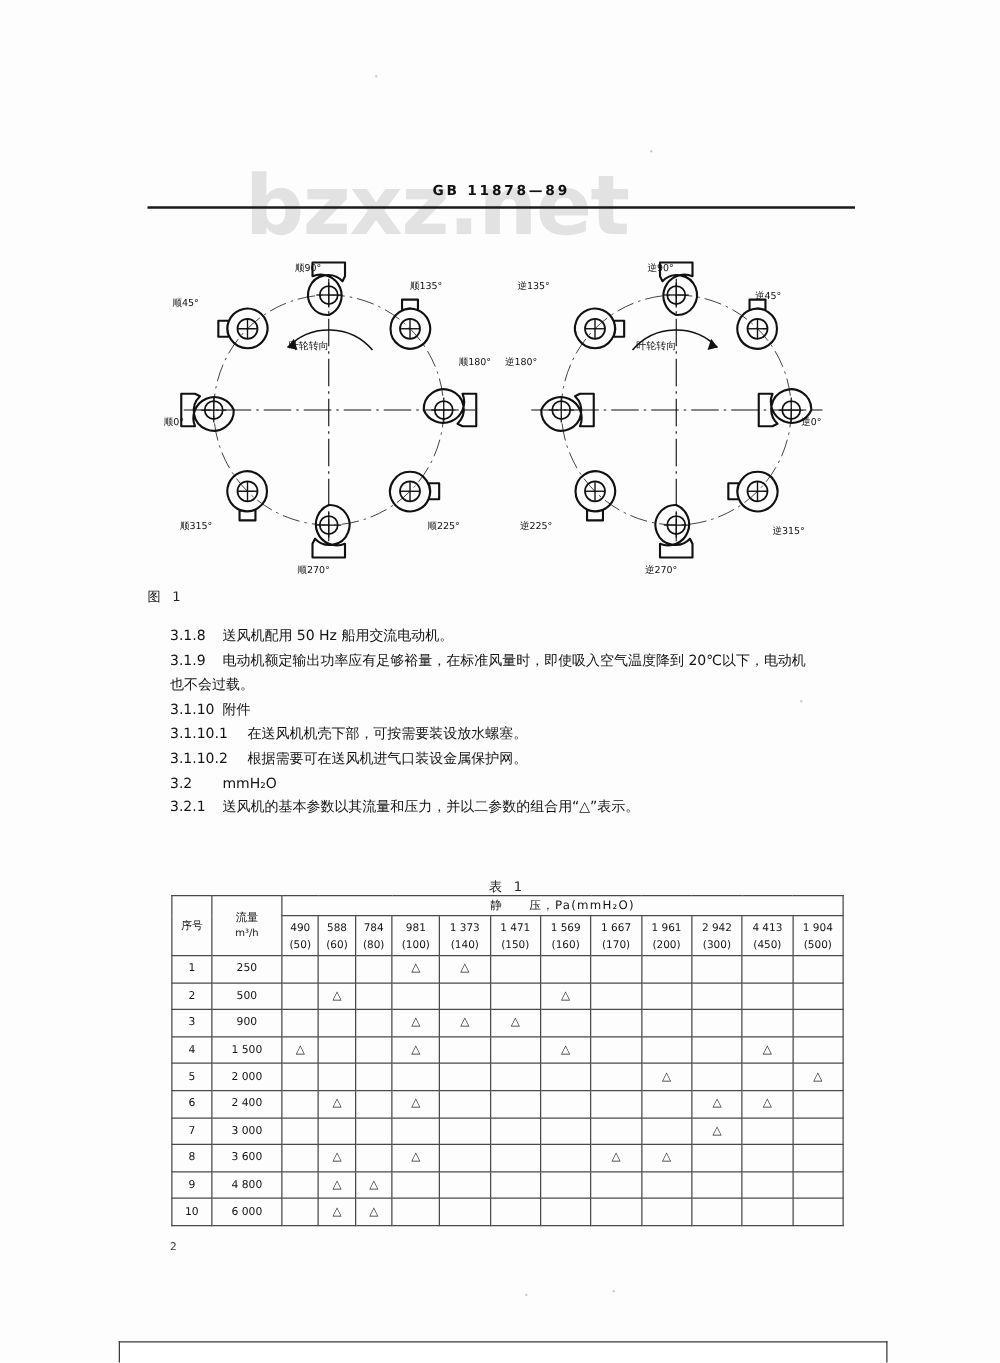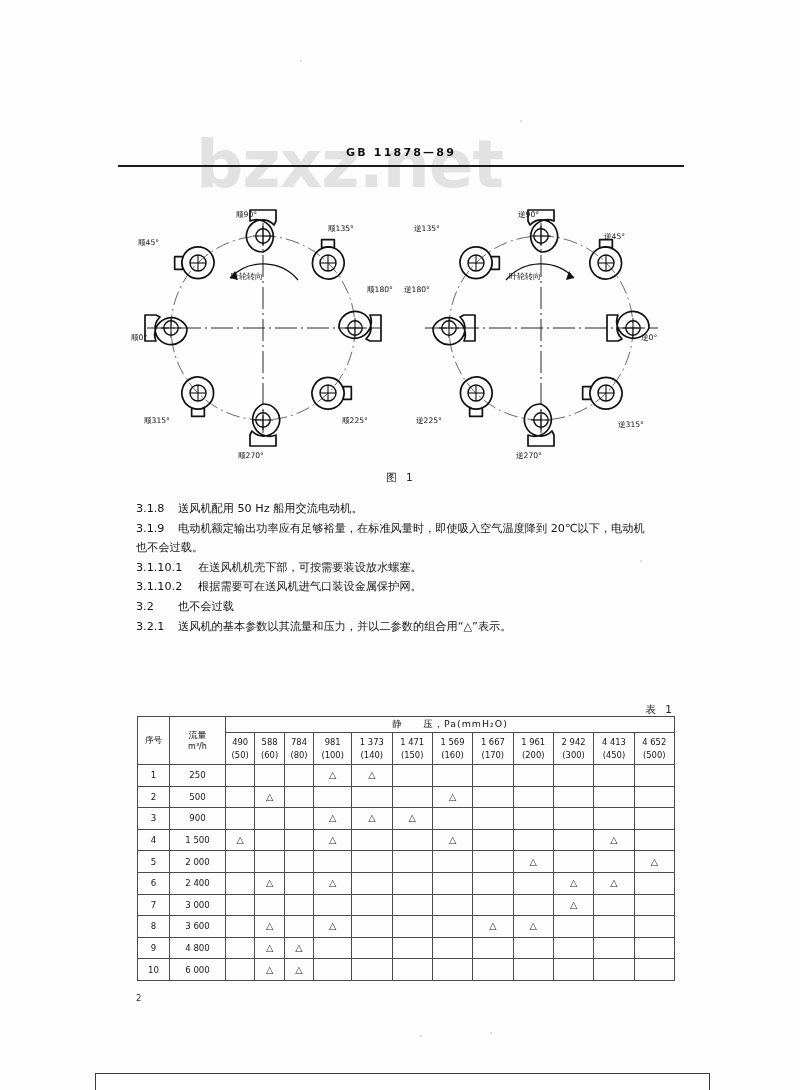--- a/index.html
+++ b/index.html
@@ -30,36 +30,36 @@
     color:#111;display:inline-block;
   }
   .hdr-rule{
     position:absolute;left:118px;top:165px;width:566px;height:1.6px;
     background:#1b1b1b;z-index:2;
   }
 
   
   .figwrap{position:absolute;left:130px;top:195px;width:545px;height:270px;z-index:2;}
   .figcap{
-    position:absolute;left:118px;top:471px;width:566px;text-align:center;
+    position:absolute;left:118px;top:471px;width:566px;
     font-size:10.5px;letter-spacing:3px;color:#222;z-index:2;
   }
 
   
   .body{
     position:absolute;left:136px;top:500px;width:548px;z-index:2;
     font-size:11.2px;line-height:18.4px;color:#141414;
   }
   .body p{margin:0 0 1.2px 0;text-indent:0;}
   .body .num{display:inline-block;min-width:42px;}
   .body .num.w4{min-width:62px;}
 
   
   .tblcap{
-    position:absolute;left:137px;top:703px;width:538px;text-align:right;
+    position:absolute;left:137px;top:703px;width:538px;text-align:center;
     font-size:10.5px;letter-spacing:3px;color:#222;z-index:2;
   }
   table.spec{
     position:absolute;left:137px;top:716px;width:538px;z-index:2;
     border-collapse:collapse;
     font-size:8.6px;color:#151515;
   }
   table.spec td,table.spec th{
     border:0.8px solid #4a4a4a;
     text-align:center;vertical-align:middle;
@@ -216,27 +216,30 @@
     <p>
       <span class="num">3.1.8</span><span>送风机配用 50 Hz 船用交流电动机。</span>
     </p>
     <p>
       <span class="num">3.1.9</span><span>电动机额定输出功率应有足够裕量，在标准风量时，即使吸入空气温度降到 20℃以下，电动机</span>
     </p>
     <p>
       <span>也不会过载。</span>
     </p>
     <p>
+      <span class="num">3.1.10</span><span>附件</span>
+    </p>
+    <p>
       <span class="num w4">3.1.10.1</span><span>在送风机机壳下部，可按需要装设放水螺塞。</span>
     </p>
     <p>
       <span class="num w4">3.1.10.2</span><span>根据需要可在送风机进气口装设金属保护网。</span>
     </p>
     <p>
-      <span class="num">3.2</span><span>也不会过载</span>
+      <span class="num">3.2</span><span>mmH₂O</span>
     </p>
     <p>
       <span class="num">3.2.1</span><span>送风机的基本参数以其流量和压力，并以二参数的组合用“△”表示。</span>
     </p>
   </div>
 
   <div class="tblcap">表 1</div>
 
   <table class="spec">
     <thead>
@@ -289,21 +292,21 @@
         </th>
         <th class="hd-cell">
           <span>2 942</span>
           <span class="p2">(300)</span>
         </th>
         <th class="hd-cell">
           <span>4 413</span>
           <span class="p2">(450)</span>
         </th>
         <th class="hd-cell">
-          <span>4 652</span>
+          <span>1 904</span>
           <span class="p2">(500)</span>
         </th>
       </tr>
     </thead>
     <tbody id="tbody">
         <tr>
           <td class="c-seq">1</td>
           <td class="c-flow">250</td>
           <td></td>
           <td></td>

